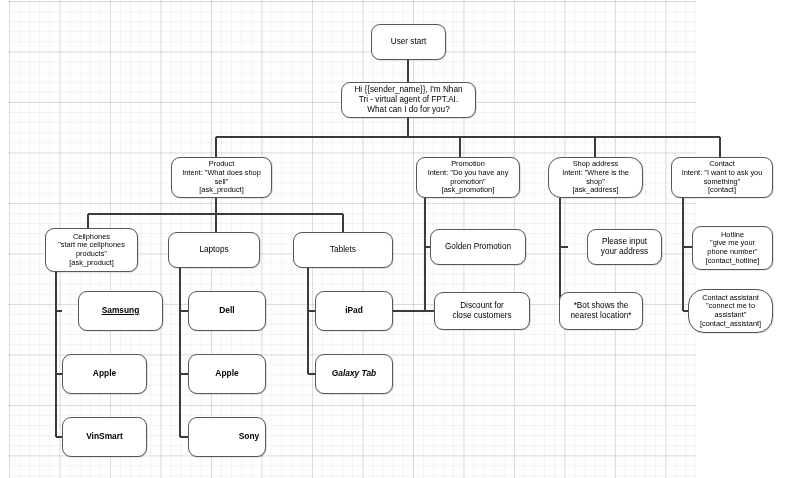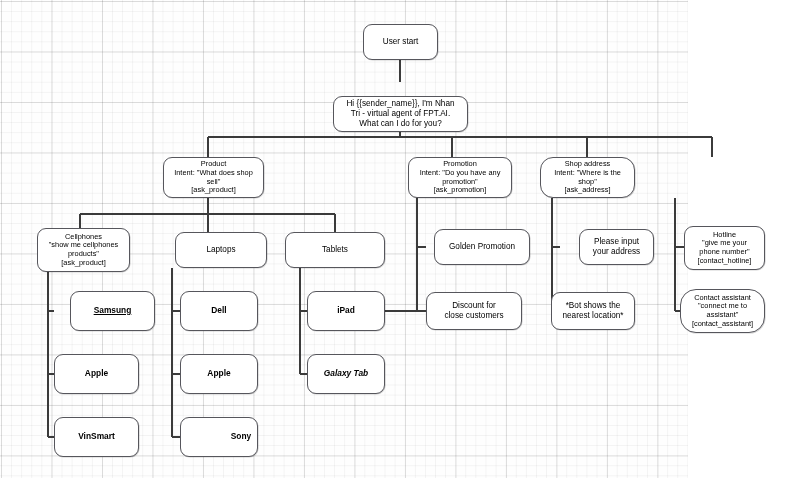--- a/index.html
+++ b/index.html
@@ -16,20 +16,21 @@
       linear-gradient(to right, rgba(0,0,0,0.045) 1px, transparent 1px),
       linear-gradient(to bottom, rgba(0,0,0,0.045) 1px, transparent 1px),
       linear-gradient(to right, rgba(0,0,0,0.10) 1px, transparent 1px),
       linear-gradient(to bottom, rgba(0,0,0,0.10) 1px, transparent 1px);
     background-size:
       10.1px 10.1px,
       10.1px 10.1px,
       50.5px 50.5px,
       50.5px 50.5px;
     background-position: 1px 1px, 1px 1px, 1px 1px, 1px 1px;
+    margin-left: 8px;
   }
   #edges{
     position:absolute;left:0;top:0;width:800px;height:478px;
     pointer-events:none;
   }
   .node{
     position:absolute;
     box-sizing:border-box;
     background:#ffffff;
     border:1px solid #56565c;
@@ -103,21 +104,21 @@
       <path d="M675,198 L675,311"></path>
       <path d="M675,247 L684,247"></path>
       <path d="M675,311 L684,311"></path>
     </g>
   </svg>
 
   <div class="node t-plain" style="left:363px;top:24px;width:75px;height:36px;">
     <span class="lbl">User start</span>
   </div>
 
-  <div class="node t-plain" style="left:333px;top:96px;width:135px;height:36px;text-align:center;">
+  <div class="node t-plain" style="left:333px;top:82px;width:135px;height:36px;text-align:center;">
     <span class="lbl">Hi {{sender_name}}, I'm Nhan
 Tri - virtual agent of FPT.AI.
 What can I do for you?</span>
   </div>
 
   <div class="node t-intent" style="left:163px;top:157px;width:101px;height:41px;">
     <span class="lbl">Product
 Intent: "What does shop
 sell"
 [ask_product]</span>
@@ -130,37 +131,43 @@
 [ask_promotion]</span>
   </div>
 
   <div class="node t-intent" style="left:540px;top:157px;width:95px;height:41px;border-radius:13px;">
     <span class="lbl">Shop address
 Intent: "Where is the
 shop"
 [ask_address]</span>
   </div>
 
+  <div class="node t-intent" style="left:663px;top:157px;width:102px;height:41px;">
+    <span class="lbl">Contact
+Intent: "I want to ask you
+something"
+[contact]</span>
+  </div>
 
   <div class="node t-intent" style="left:37px;top:228px;width:93px;height:44px;">
     <span class="lbl">Cellphones
-"show me cellphones
+"start me cellphones
 products"
 [ask_product]</span>
   </div>
 
-  <div class="node t-plain" style="left:175px;top:232px;width:92px;height:36px;justify-content:center;">
+  <div class="node t-plain" style="left:160px;top:232px;width:92px;height:36px;justify-content:center;">
     <span class="lbl">Laptops</span>
   </div>
 
   <div class="node t-plain" style="left:285px;top:232px;width:100px;height:36px;">
     <span class="lbl">Tablets</span>
   </div>
 
-  <div class="node t-plain" style="left:434px;top:229px;width:96px;height:36px;">
+  <div class="node t-plain" style="left:422px;top:229px;width:96px;height:36px;">
     <span class="lbl">Golden Promotion</span>
   </div>
 
   <div class="node t-plain" style="left:426px;top:292px;width:96px;height:38px;">
     <span class="lbl">Discount for
 close customers</span>
   </div>
 
   <div class="node t-plain" style="left:579px;top:229px;width:75px;height:36px;">
     <span class="lbl">Please input

